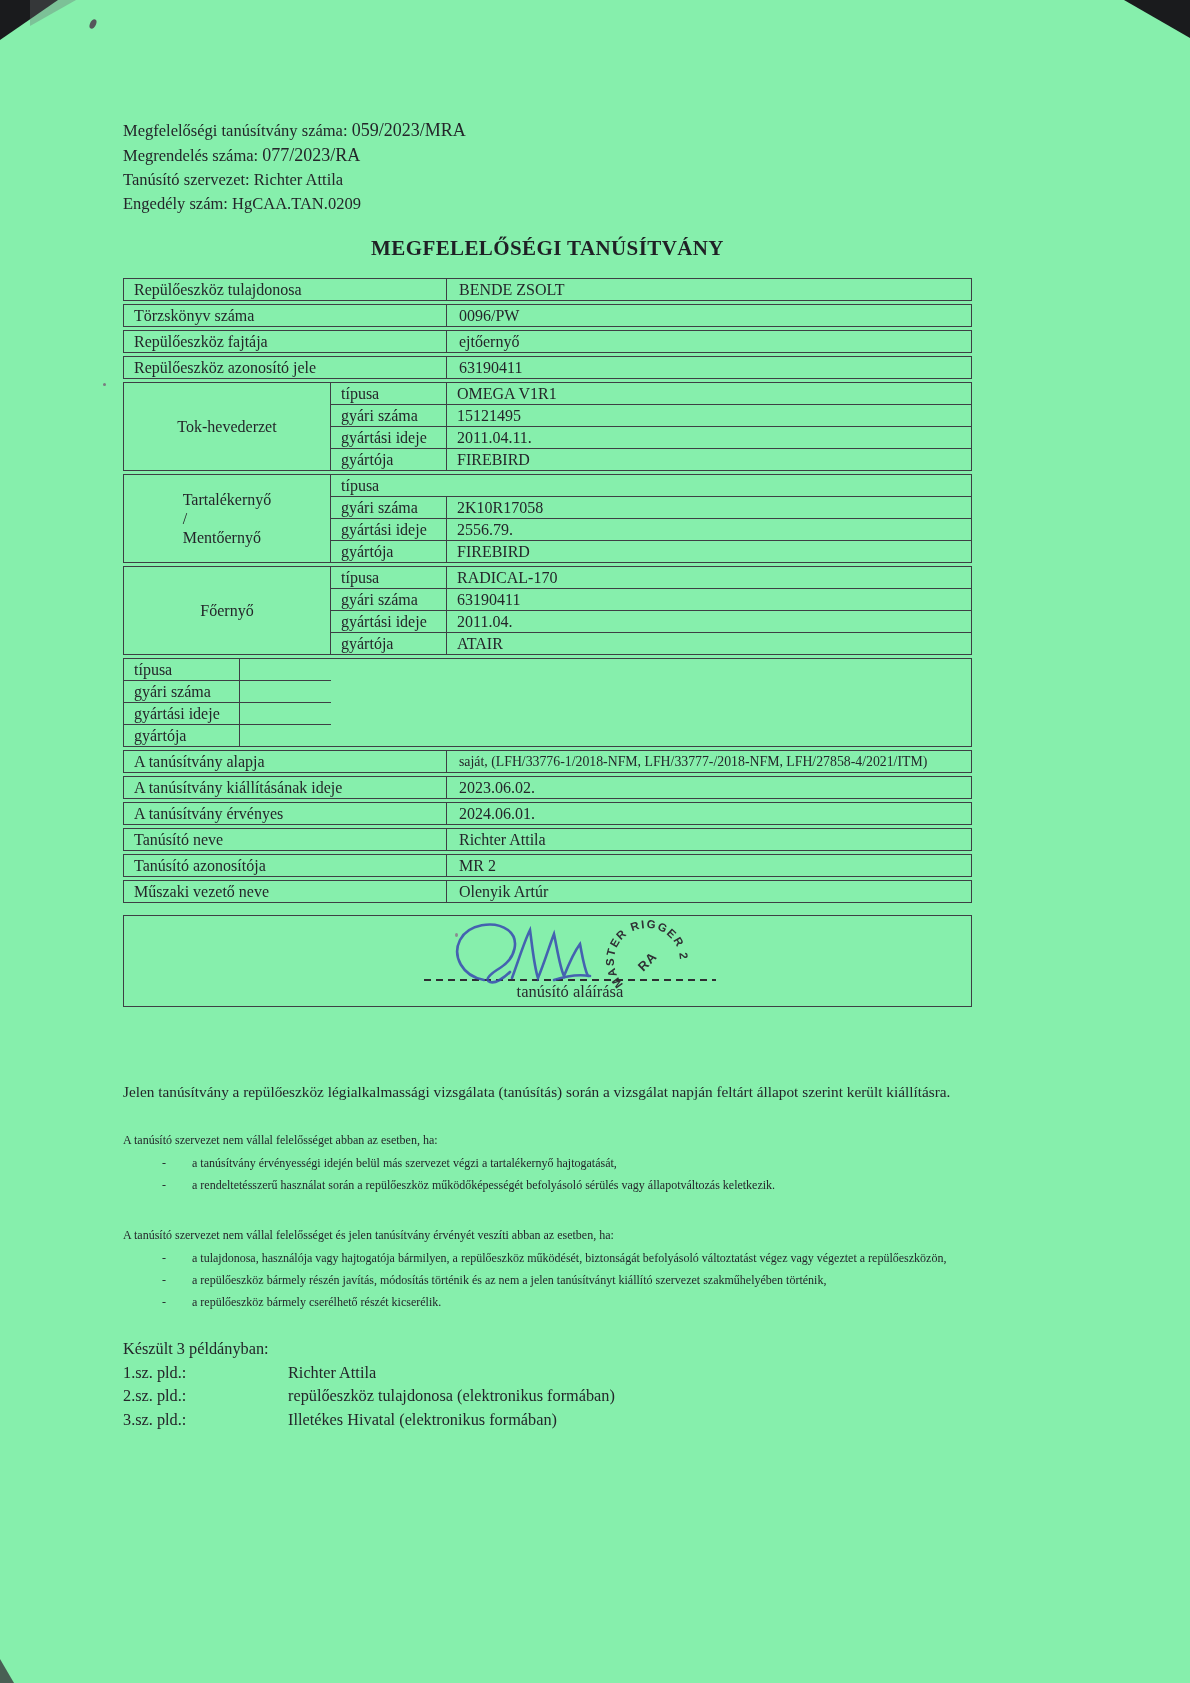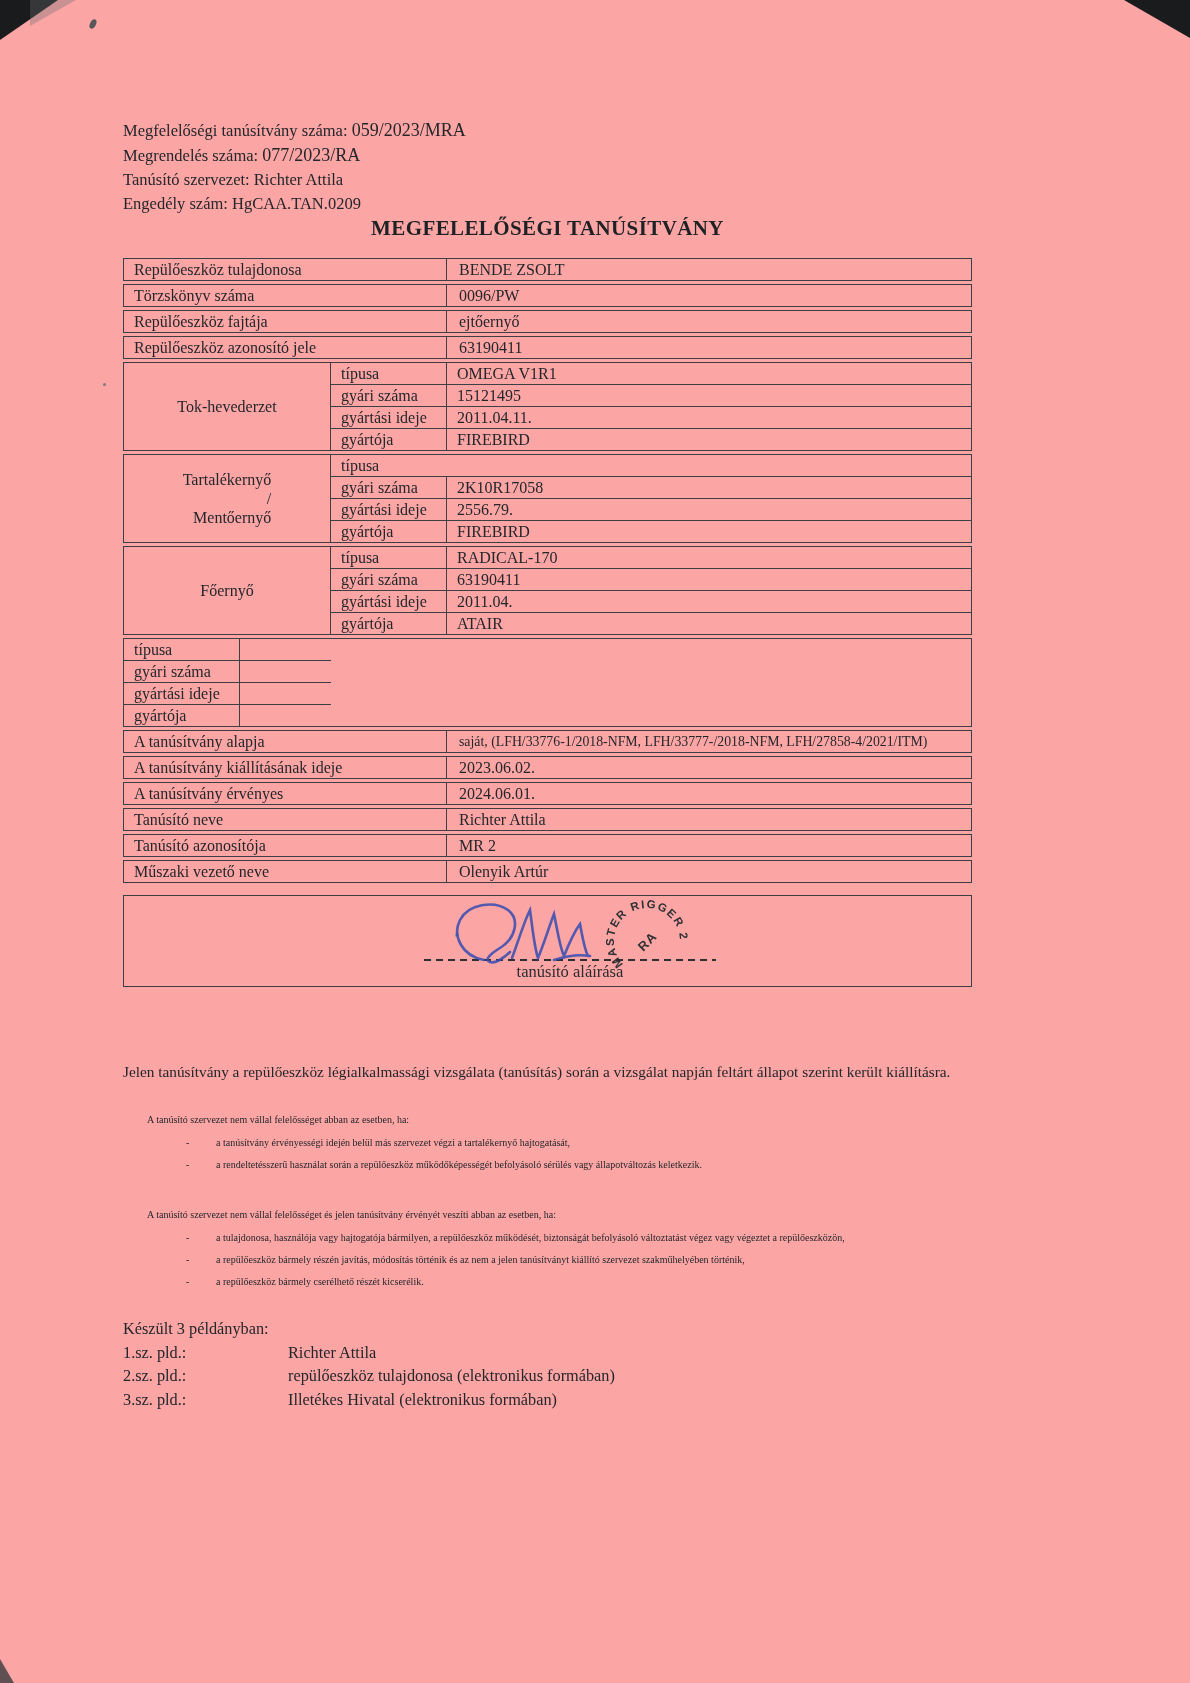--- a/index.html
+++ b/index.html
@@ -1,68 +1,68 @@
 <!DOCTYPE html>
 <html><head>
 <meta charset="utf-8">
 <style>
   html,body { margin:0; padding:0; background:#e9eaec; }
   .page {
     position:relative; width:1190px; height:1683px;
-    background:#fca5a5; overflow:hidden;
+    background:#86efac; overflow:hidden;
     font-family:"Liberation Serif", serif; color:#24262a;
   }
   .content { position:absolute; left:123px; top:0; width:960px; }
 
   
   .doc-header { margin-top:118px; font-size:16.5px; line-height:24px; }
   .hline .hval { font-size:18px; }
 
   
   .doc-title {
-    width:849px; text-align:center;
+    margin-top:20px; width:849px; text-align:center;
     font-size:21px; font-weight:bold; letter-spacing:0.4px; color:#1f2125;
   }
 
   
   .cert-table { margin-top:17px; width:849px; }
   .row-block {
     box-sizing:border-box; border:1.4px solid #3d3f44; margin-bottom:3px;
     display:grid; background:transparent;
   }
   .row-simple { grid-template-columns:322px 1fr; }
   .group-block { grid-template-columns:207px 1fr; }
   .cell {
     box-sizing:border-box; padding:0 10px; font-size:16px;
     line-height:21px; min-height:21px; white-space:nowrap; overflow:hidden;
   }
   .row-simple .cell.value { border-left:1.3px solid #3d3f44;padding-left:12px; }
   .group-name {
-    display:flex; align-items:center; justify-content:center; text-align:right;
+    display:flex; align-items:center; justify-content:center; text-align:left;
     font-size:16px; line-height:19px; border-right:1.3px solid #3d3f44;
     white-space:pre-line; padding:2px 4px;
   }
   .subrow { display:grid; grid-template-columns:115px 1fr; border-top:1.3px solid #3d3f44; }
   .subrow:first-child { border-top:none; }
   .subrow .cell.value { border-left:1.3px solid #3d3f44; }
   .val-small { font-size:13.8px; }
 
   
   .sig-box {
     position:relative; margin-top:12px; width:849px; height:92px;
     border:1.5px solid #3d3f44; box-sizing:border-box;
   }
   .sig-caption {
     position:absolute; left:300px; width:292px; top:66px;
     text-align:center; font-size:16.5px; color:#2a2c30;
   }
 
   
   .p1 { margin-top:76px; font-size:15.3px; white-space:nowrap; }
-  .disc { margin-top:28px; font-size:10px; line-height:22px;margin-left:24px; }
+  .disc { margin-top:28px; font-size:12px; line-height:22px; }
   .disc-intro { margin-bottom:1px; }
   .disc-item { display:grid; grid-template-columns:30px 1fr; margin-left:39px; width:891px; }
   .disc-item.single { white-space:nowrap; width:auto; }
   .copies { margin-top:24px; font-size:16.3px; line-height:23.5px; }
   .copies-row { display:grid; grid-template-columns:165px 1fr; }
 
   
   .artifact { position:absolute; }
   .a-tl { left:0; top:0; width:58px; height:40px; background:#1a1b1d; clip-path:polygon(0 0,100% 0,0 100%); }
   .a-tl2 { left:30px; top:0; width:46px; height:26px; background:#6a6c70; opacity:.35; clip-path:polygon(0 0,100% 0,0 100%); }

